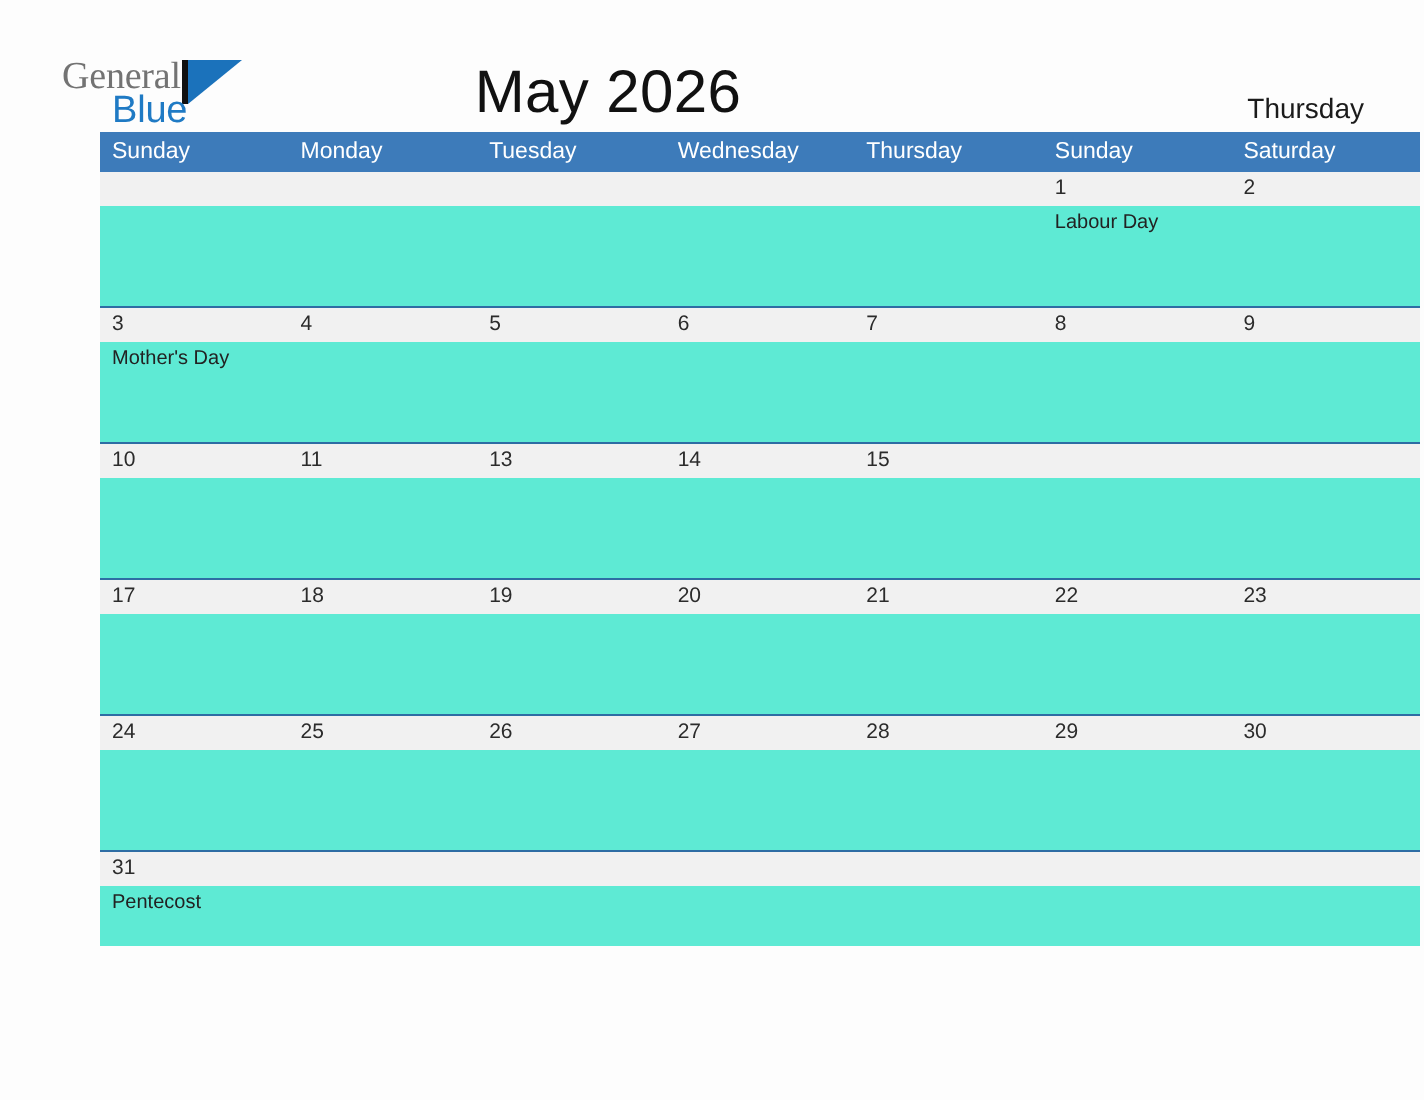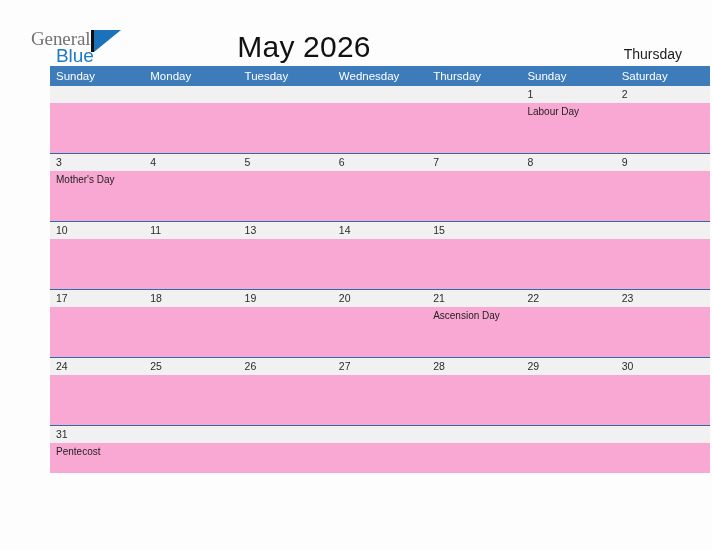--- a/index.html
+++ b/index.html
@@ -127,21 +127,21 @@
     line-height: 17px;
     color: #2b2b2b;
     padding-left: 6px;
     white-space: nowrap;
   }
 
   .event-band {
     display: flex;
     width: 660px;
     height: 50px;
-    background: #f9a8d4;
+    background: #5eead4;
     justify-content: space-between;
   }
   .event-cell {
     width: 94.285px;
     font-size: 10px;
     line-height: 13px;
     color: #222222;
     padding: 2px 4px 0 6px;
     white-space: nowrap;
     overflow: hidden;
@@ -249,21 +249,20 @@
         <div class="date-cell">20</div>
         <div class="date-cell">21</div>
         <div class="date-cell">22</div>
         <div class="date-cell">23</div>
       </div>
       <div class="event-band">
         <div class="event-cell"></div>
         <div class="event-cell"></div>
         <div class="event-cell"></div>
         <div class="event-cell"></div>
-        <div class="event-cell">Ascension Day</div>
         <div class="event-cell"></div>
         <div class="event-cell"></div>
       </div>
     </div>
 
     <div class="week-row">
       <div class="date-band">
         <div class="date-cell">24</div>
         <div class="date-cell">25</div>
         <div class="date-cell">26</div>

